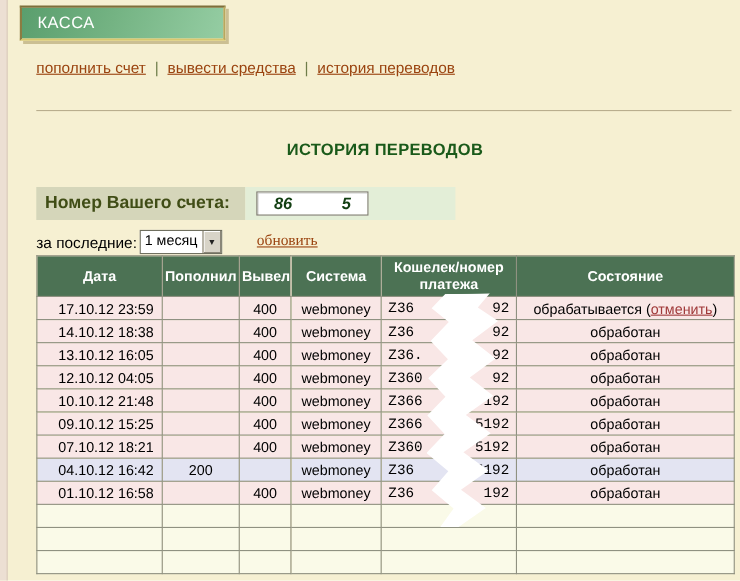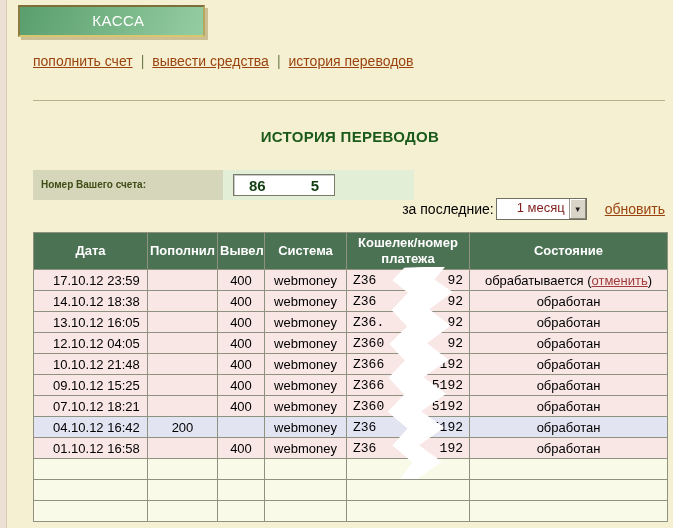--- a/index.html
+++ b/index.html
@@ -5,51 +5,51 @@
   html,body{margin:0;padding:0;}
   body{font-family:"Liberation Sans","DejaVu Sans",sans-serif;}
   .page{position:relative;width:673px;height:528px;overflow:hidden;background:var(--page-bg,#f6f0d2);}
   .edge-strip{position:absolute;left:0;top:0;width:6px;height:528px;background:#ecdfd3;border-right:1px solid #dbcab9;}
 
   
   .kassa-box{position:absolute;left:18px;top:5px;width:183px;height:28px;
     background:linear-gradient(110deg,#5a9e6d 0%,#74b383 45%,#95cda3 100%);
     border:2px solid;border-color:#7e6f3a #b7a75e #d8c76f #8c7c42;
     box-shadow:3px 3px 0 rgba(150,130,70,.45);}
-  .kassa-box .kassa-title{color:#ffffff;font-size:15px;line-height:28px;padding-left:14px;letter-spacing:.5px;text-align:center;}
+  .kassa-box .kassa-title{color:#ffffff;font-size:15px;line-height:28px;padding-left:14px;letter-spacing:.5px;}
 
   
   .nav{position:absolute;left:33px;top:53px;font-size:14px;white-space:nowrap;}
   .nav a{color:var(--link-brown,#9a430f);text-decoration:underline;cursor:pointer;}
   .nav .sep{color:#6f7d4a;margin:0 8px;}
 
   .rule{position:absolute;left:33px;top:100px;width:632px;height:1px;background:#b9ae8e;}
 
   .page-title{position:absolute;left:33px;top:128px;width:634px;text-align:center;
     font-size:15px;font-weight:bold;color:var(--title-green,#1a5a1a);letter-spacing:.3px;}
 
   
   .account-row{position:absolute;left:33px;top:170px;height:30px;display:flex;}
   .account-label-cell{width:190px;background:var(--label-cell-bg,#d5d6ba);
-    font-size:10px;font-weight:bold;color:#404d16;line-height:30px;padding-left:8px;box-sizing:border-box;}
+    font-size:16px;font-weight:bold;color:#404d16;line-height:30px;padding-left:8px;box-sizing:border-box;}
   .account-input-cell{width:191px;background:var(--inputcell-bg,#e3eed7);display:flex;align-items:center;}
   .acc-input{margin-left:10px;width:100px;height:20px;background:#ffffff;border:1px solid #7a7a6a;
     box-shadow:inset 1px 1px 0 #c9c9c9;display:flex;align-items:center;justify-content:center;
-    font-size:15px;font-weight:bold;color:#123f12;}
+    font-size:15px;font-weight:bold;color:#123f12;font-style:italic;}
   .acc-spacer{display:inline-block;width:45px;}
 
   
-  .filter-row{position:absolute;left:33px;top:198px;width:632px;height:22px;
-    display:flex;justify-content:flex-end;align-items:center;font-size:14px;color:#000;}
+  .filter-row{position:absolute;left:33px;top:209px;width:632px;height:22px;
+    display:flex;align-items:center;font-size:14px;color:#000;}
   .select-box{display:flex;height:20px;border:1px solid #707060;background:#fff;margin-left:2px;cursor:pointer;}
-  .select-value{width:52px;font-size:13px;line-height:18px;padding-left:20px;color:#7f1d1d;}
+  .select-value{width:52px;font-size:13px;line-height:18px;padding-left:4px;color:#000000;}
   .select-arrow{width:16px;background:#d8d4c8;border-left:1px solid #9a9688;
     display:flex;align-items:center;justify-content:center;font-size:8px;color:#222;
     box-shadow:inset -1px -1px 0 #8a8678, inset 1px 1px 0 #ffffff;}
-  .refresh-link{color:var(--link-brown,#9a430f);text-decoration:underline;margin-left:18px;cursor:pointer;}
+  .refresh-link{color:var(--link-brown,#9a430f);text-decoration:underline;margin-left:32px;cursor:pointer;font-family:Liberation Serif, serif;}
 
   
   .history-table{position:absolute;left:33px;top:232px;width:634px;border-collapse:collapse;table-layout:fixed;}
   .history-table th,.history-table td{border:1px solid var(--border,#8f9181);overflow:hidden;}
   .history-table th{background:var(--table-header-bg,#4c7254);color:#ffffff;
     font-size:13px;font-weight:bold;height:36px;line-height:16px;text-align:center;padding:0 2px;}
   .history-table td{height:20px;font-size:13px;color:#000;text-align:center;padding:0;white-space:nowrap;}
   .history-table td.cell-date{text-align:left;padding-left:19px;}
   .row-withdraw td{background:var(--row-withdraw-bg,#f9e7e6);}
   .row-deposit td{background:var(--row-deposit-bg,#e3e4f2);}

